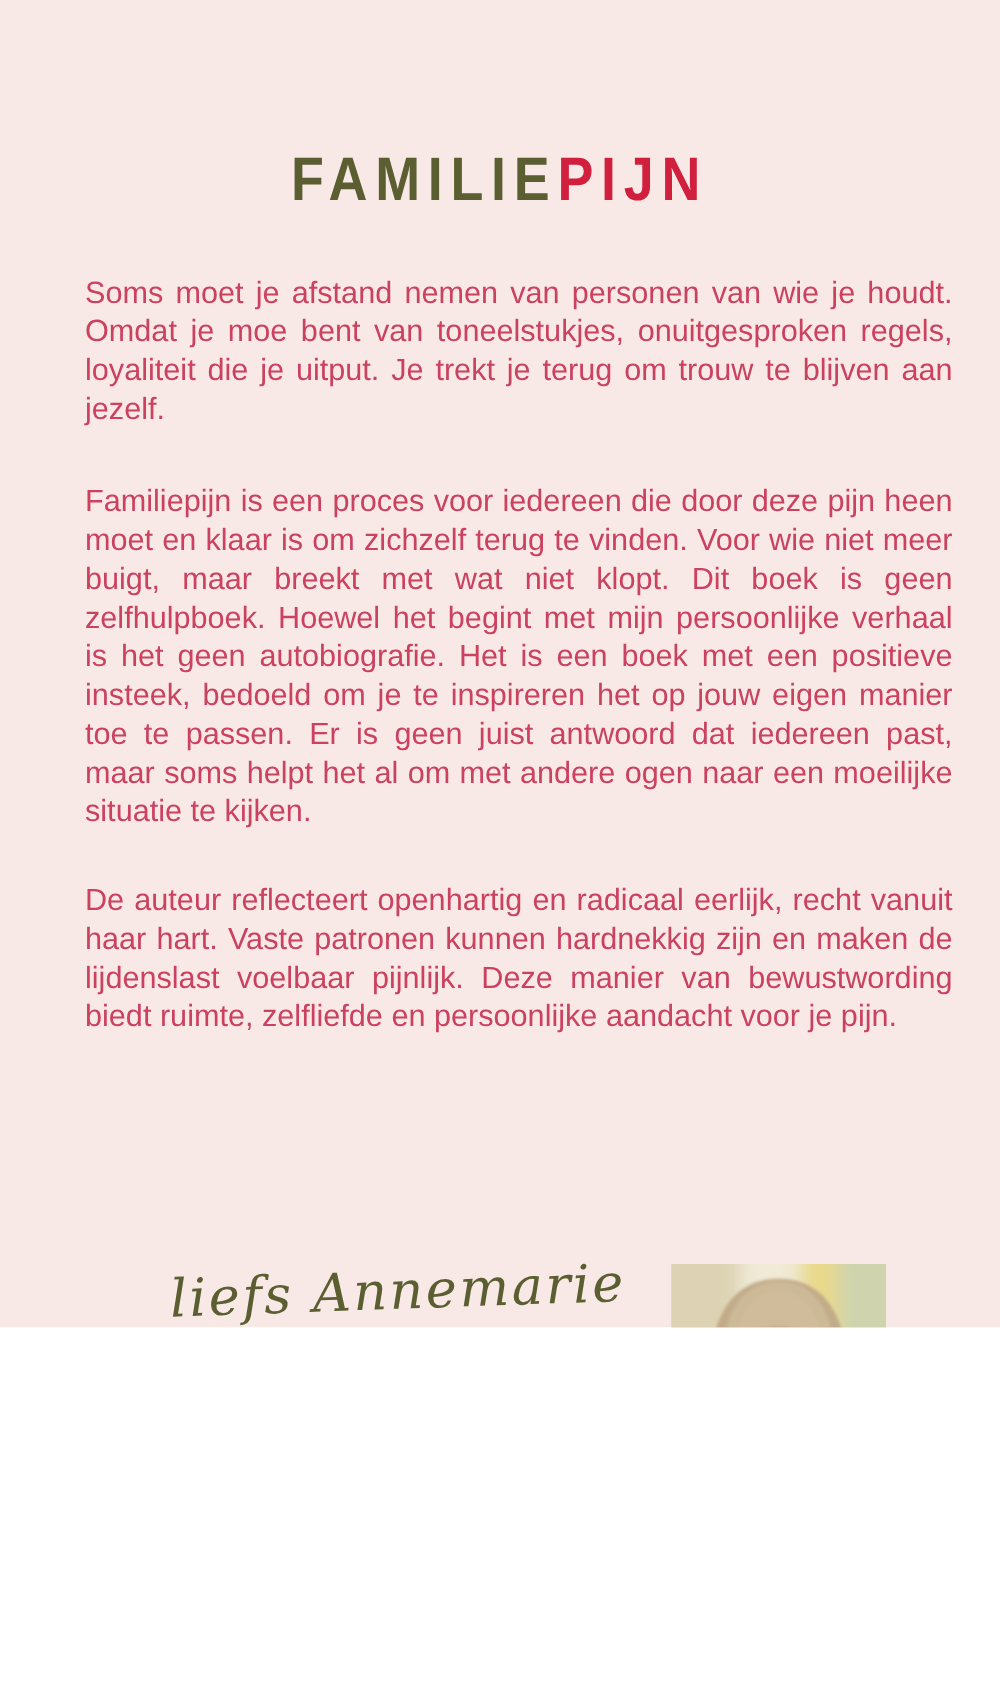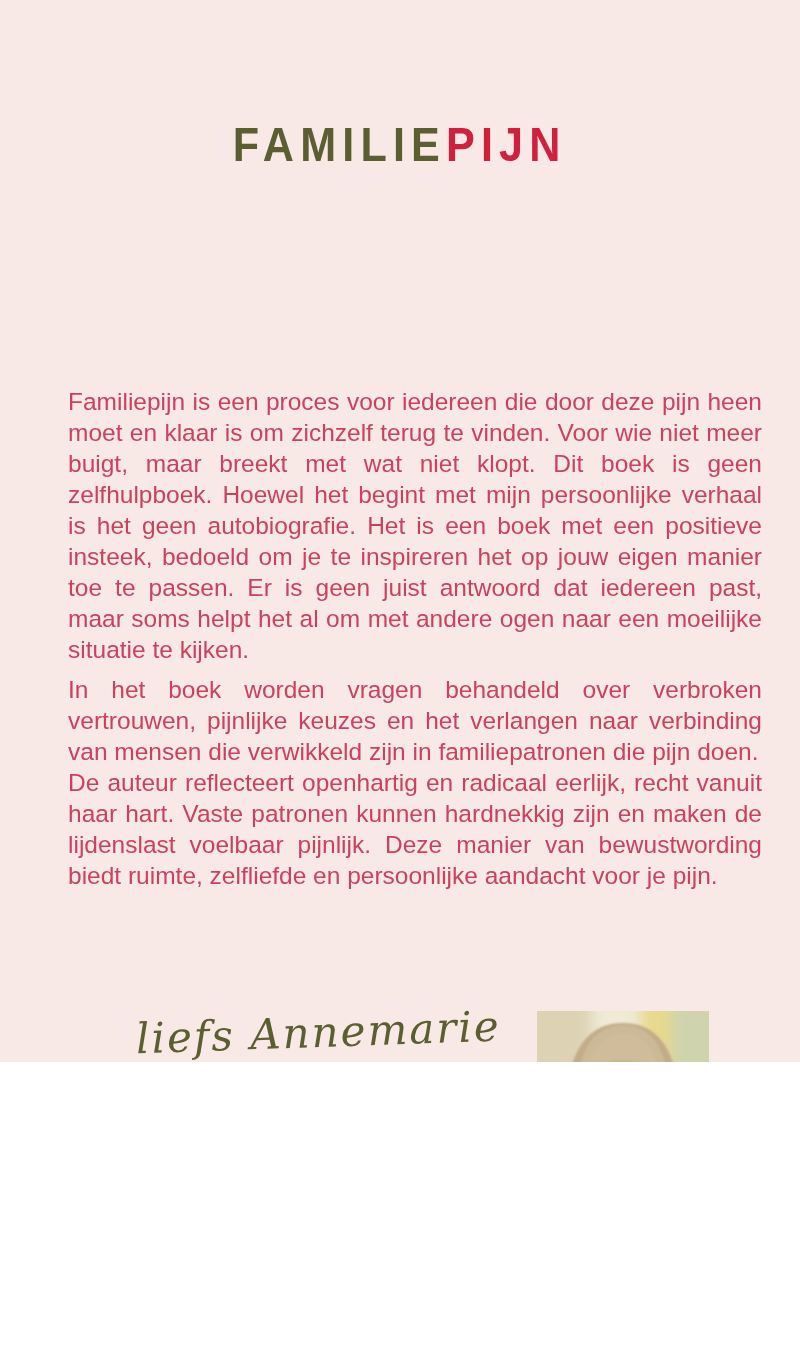--- a/index.html
+++ b/index.html
@@ -102,24 +102,25 @@
 <body>
 
 <div class="page" style="--bg: #f9e9e6; --rose: #cb4160; --olive: #5a5e30; --red: #d1203e;">
 
   <div class="title-wrap">
     <div class="title">
       <span class="part1">FAMILIE</span><span class="part2">PIJN</span>
     </div>
   </div>
 
+  <p class="copy p1">Soms moet je afstand nemen van personen van wie je houdt. Omdat je moe bent van toneelstukjes, onuitgesproken regels, loyaliteit die je uitput. Je trekt je terug om trouw te blijven aan jezelf.</p>
 
   <p class="copy p2">Familiepijn is een proces voor iedereen die door deze pijn heen moet en klaar is om zichzelf terug te vinden. Voor wie niet meer buigt, maar breekt met wat niet klopt. Dit boek is geen zelfhulpboek. Hoewel het begint met mijn persoonlijke verhaal is het geen autobiografie. Het is een boek met een positieve insteek, bedoeld om je te inspireren het op jouw eigen manier toe te passen. Er is geen juist antwoord dat iedereen past, maar soms helpt het al om met andere ogen naar een moeilijke situatie te kijken.</p>
 
-  <p class="copy p3"><span>In het boek worden vragen behandeld over verbroken vertrouwen, pijnlijke keuzes en het verlangen naar verbinding van mensen die verwikkeld zijn in familiepatronen die pijn doen.</span><br>
+  <p class="copy p3"><br>
   <span>De auteur reflecteert openhartig en radicaal eerlijk, recht vanuit haar hart. Vaste patronen kunnen hardnekkig zijn en maken de lijdenslast voelbaar pijnlijk. Deze manier van bewustwording biedt ruimte, zelfliefde en persoonlijke aandacht voor je pijn.</span></p>
 
 
   <div class="signature">liefs Annemarie</div>
 
   <div class="isbn-panel">
     <div class="isbn-label">ISBN: 978-90-834259-3-1</div>
     <div class="bars-wrap">
       <svg class="bars" viewBox="0 0 95 70" preserveAspectRatio="none" fill="#111111">
           <rect x="0" y="0" width="1" height="70"></rect>

